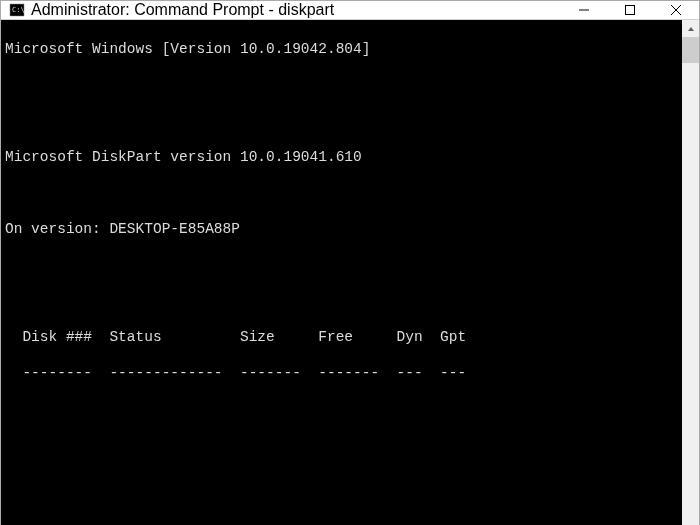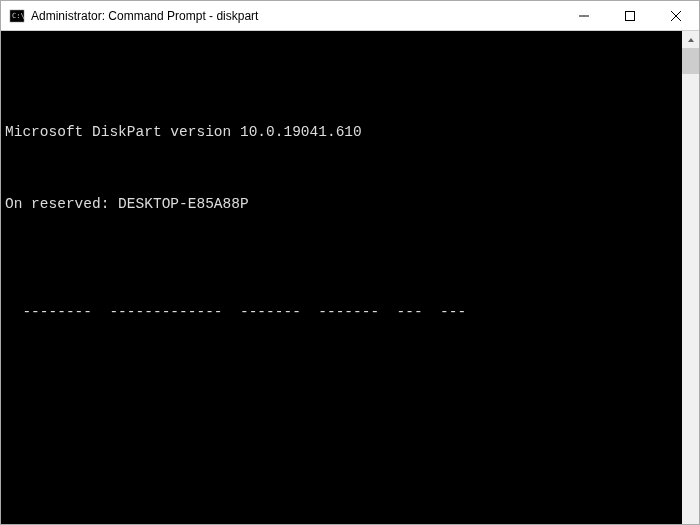--- a/index.html
+++ b/index.html
@@ -28,21 +28,21 @@
     }
     .titlebar-icon {
       width: 16px;
       height: 16px;
       margin: 0 6px 0 8px;
       display: flex;
       align-items: center;
       justify-content: center;
     }
     .titlebar-title {
-      font-size: 12px;
+      font-size: 16px;
       color: #000;
       flex: 1;
     }
     .win-controls { display: flex; height: 100%; }
     .win-btn {
       width: 46px;
       height: 100%;
       display: flex;
       align-items: center;
       justify-content: center;
@@ -126,27 +126,29 @@
         <svg width="10" height="10" viewBox="0 0 10 10">
             <line x1="0" y1="0" x2="10" y2="10" stroke="#000" stroke-width="1"></line>
             <line x1="10" y1="0" x2="0" y2="10" stroke="#000" stroke-width="1"></line>
           </svg>
       </div>
     </div>
   </div>
 
   <div class="term-container">
     <div class="term">
+<div>Microsoft Windows [Version 10.0.19042.804]</div>
 <div class="blank"></div>
 <div class="blank"></div>
 <div>Microsoft DiskPart version 10.0.19041.610</div>
 <div class="blank"></div>
-<div>On reserved: DESKTOP-E85A88P</div>
+<div>On version: DESKTOP-E85A88P</div>
 <div class="blank"></div>
 <div class="blank"></div>
+<div>  Disk ###  Status         Size     Free     Dyn  Gpt</div>
 <div>  --------  -------------  -------  -------  ---  ---</div>
 
 
 
 
 
 
 
 
     </div>

